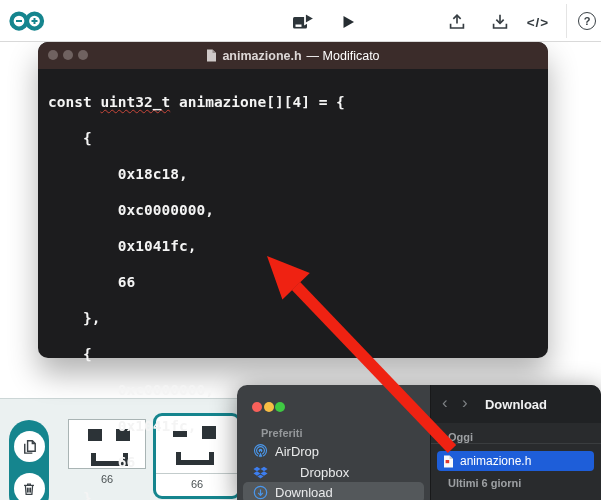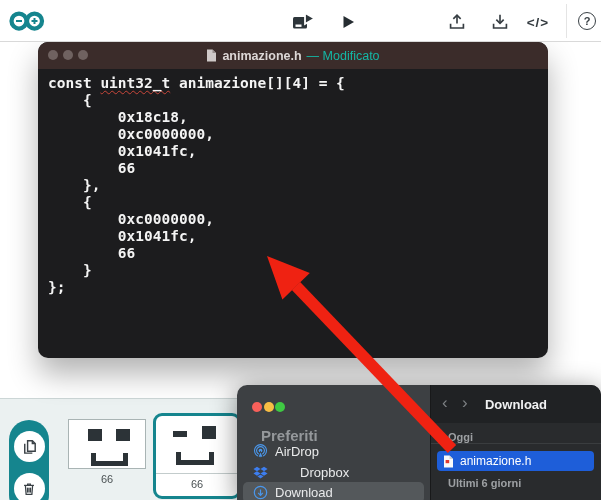--- a/index.html
+++ b/index.html
@@ -25,24 +25,24 @@
 
   
   .ewindow { position:absolute; left:38px; top:42px; width:510px; height:316px;
              background:#1C1C1E; border-radius:10px; z-index:4;
              box-shadow:0 16px 30px rgba(0,0,0,.30); }
   .etitlebar { height:27px; background:#3B2C2A; border-radius:10px 10px 0 0; position:relative; }
   .edot { position:absolute; top:8px; width:10px; height:10px; border-radius:50%; background:#6f6260; }
   .edot.d1{left:10px;} .edot.d2{left:25px;} .edot.d3{left:40px;}
   .etitle { position:absolute; inset:0; display:flex; align-items:center; justify-content:center;
             gap:5px; font-size:12.5px; color:#ddd7d6; font-weight:bold; }
-  .etitle .status { color:#14b8a6; font-weight:normal; }
+  .etitle .status { color:#ffffff; font-weight:normal; }
   .ecode { padding:6px 0 0 10px; font-family:"DejaVu Sans Mono", monospace; font-weight:bold;
            font-size:14.5px; line-height:17px; color:#f4f4f4; }
-  .code-line { white-space:pre; }
+  .code-line { white-space:pre;margin-top:19px; }
   .squiggle { text-decoration:underline wavy 1px #c8463a; text-underline-offset:2px; }
 
   
   .timeline { position:absolute; left:0; top:398px; width:601px; height:102px;
               background:#EBF1F1; border-top:1px solid #ccd6d6; z-index:1; }
   .toolpill { position:absolute; left:9px; top:21px; width:40px; height:95px;
               background:#15858E; border-radius:20px; }
   .tool-btn { position:absolute; left:4.5px; width:31px; height:31px; border-radius:50%;
               background:#fff; display:flex; align-items:center; justify-content:center; cursor:pointer; }
   .tb-copy { top:11px; } .tb-trash { top:53px; }
@@ -59,21 +59,21 @@
   .mouth { position:absolute; border-left:5px solid #2c3337; border-right:5px solid #2c3337;
            border-bottom:5px solid #2c3337; }
 
   
   .finder { position:absolute; left:237px; top:385px; width:364px; height:115px; z-index:6;
             border-radius:10px 10px 0 0; overflow:hidden; display:flex;
             box-shadow:0 4px 26px rgba(0,0,0,.45); }
   .fsidebar { width:193px; background:#3D4043; position:relative; }
   .tl { position:absolute; top:17px; width:10px; height:10px; border-radius:50%; cursor:pointer; }
   .tl.red{left:15px; background:#f8605a;} .tl.yel{left:26.5px; background:#f8bd44;} .tl.grn{left:38px; background:#3fc943;}
-  .fsection { position:absolute; left:16px; top:42px; font-size:15px; font-weight:bold; color:#95989b;padding-left:8px; }
+  .fsection { position:absolute; left:16px; top:42px; font-size:11px; font-weight:bold; color:#95989b;padding-left:8px; }
   .frow { position:absolute; left:6px; width:181px; height:21px; border-radius:5px;
           display:flex; align-items:center; padding-left:10px; gap:7px; cursor:pointer; }
   .frow .lbl { font-size:13px; color:#e9eaeb; }
   .frow.sel { background:#54585b; }
   .r-airdrop{top:56px;text-align:right;} .r-dropbox{top:77px;gap:32px;} .r-download{top:97px;}
   .fmain { flex:1; background:#292B2D; border-left:1px solid #18191a; position:relative; }
   .ftoolbar { position:absolute; left:0; right:0; top:0; height:38px; background:#202224; }
   .chev { position:absolute; top:8px; font-size:17px; color:#7d8184; line-height:20px; cursor:pointer; }
   .chev.back{left:11px;} .chev.fwd{left:31px;}
   .ftitle { position:absolute; inset:0; display:flex; align-items:center; justify-content:center;

